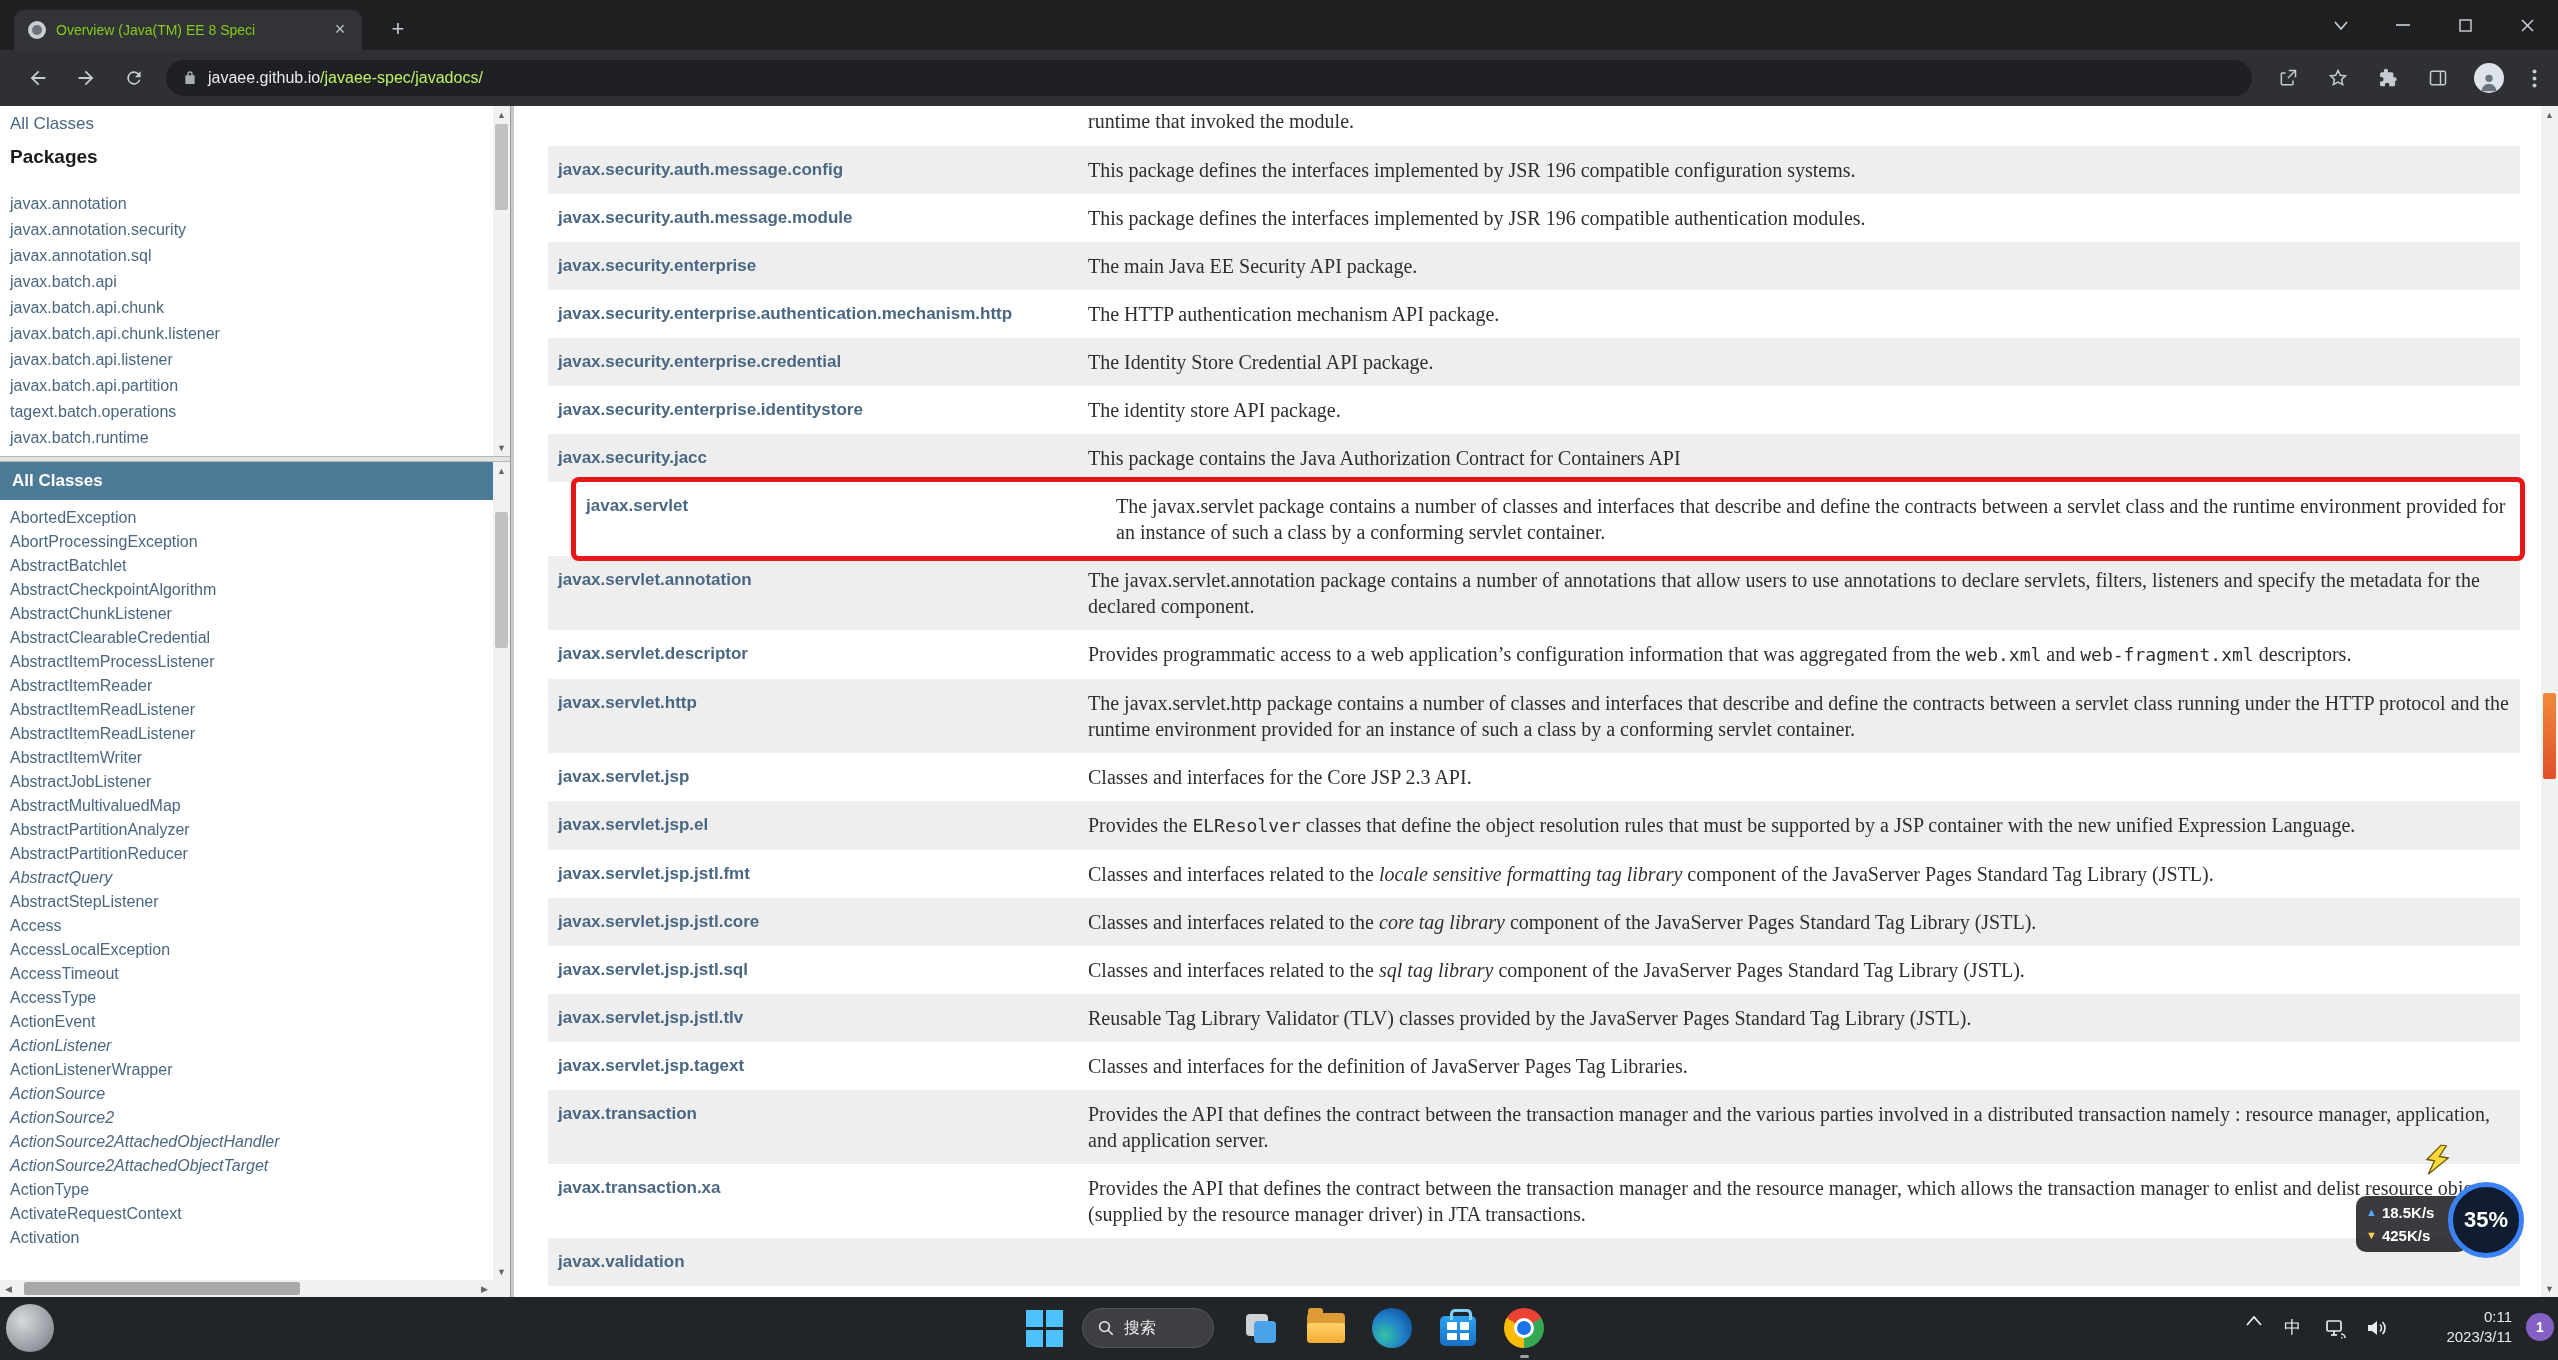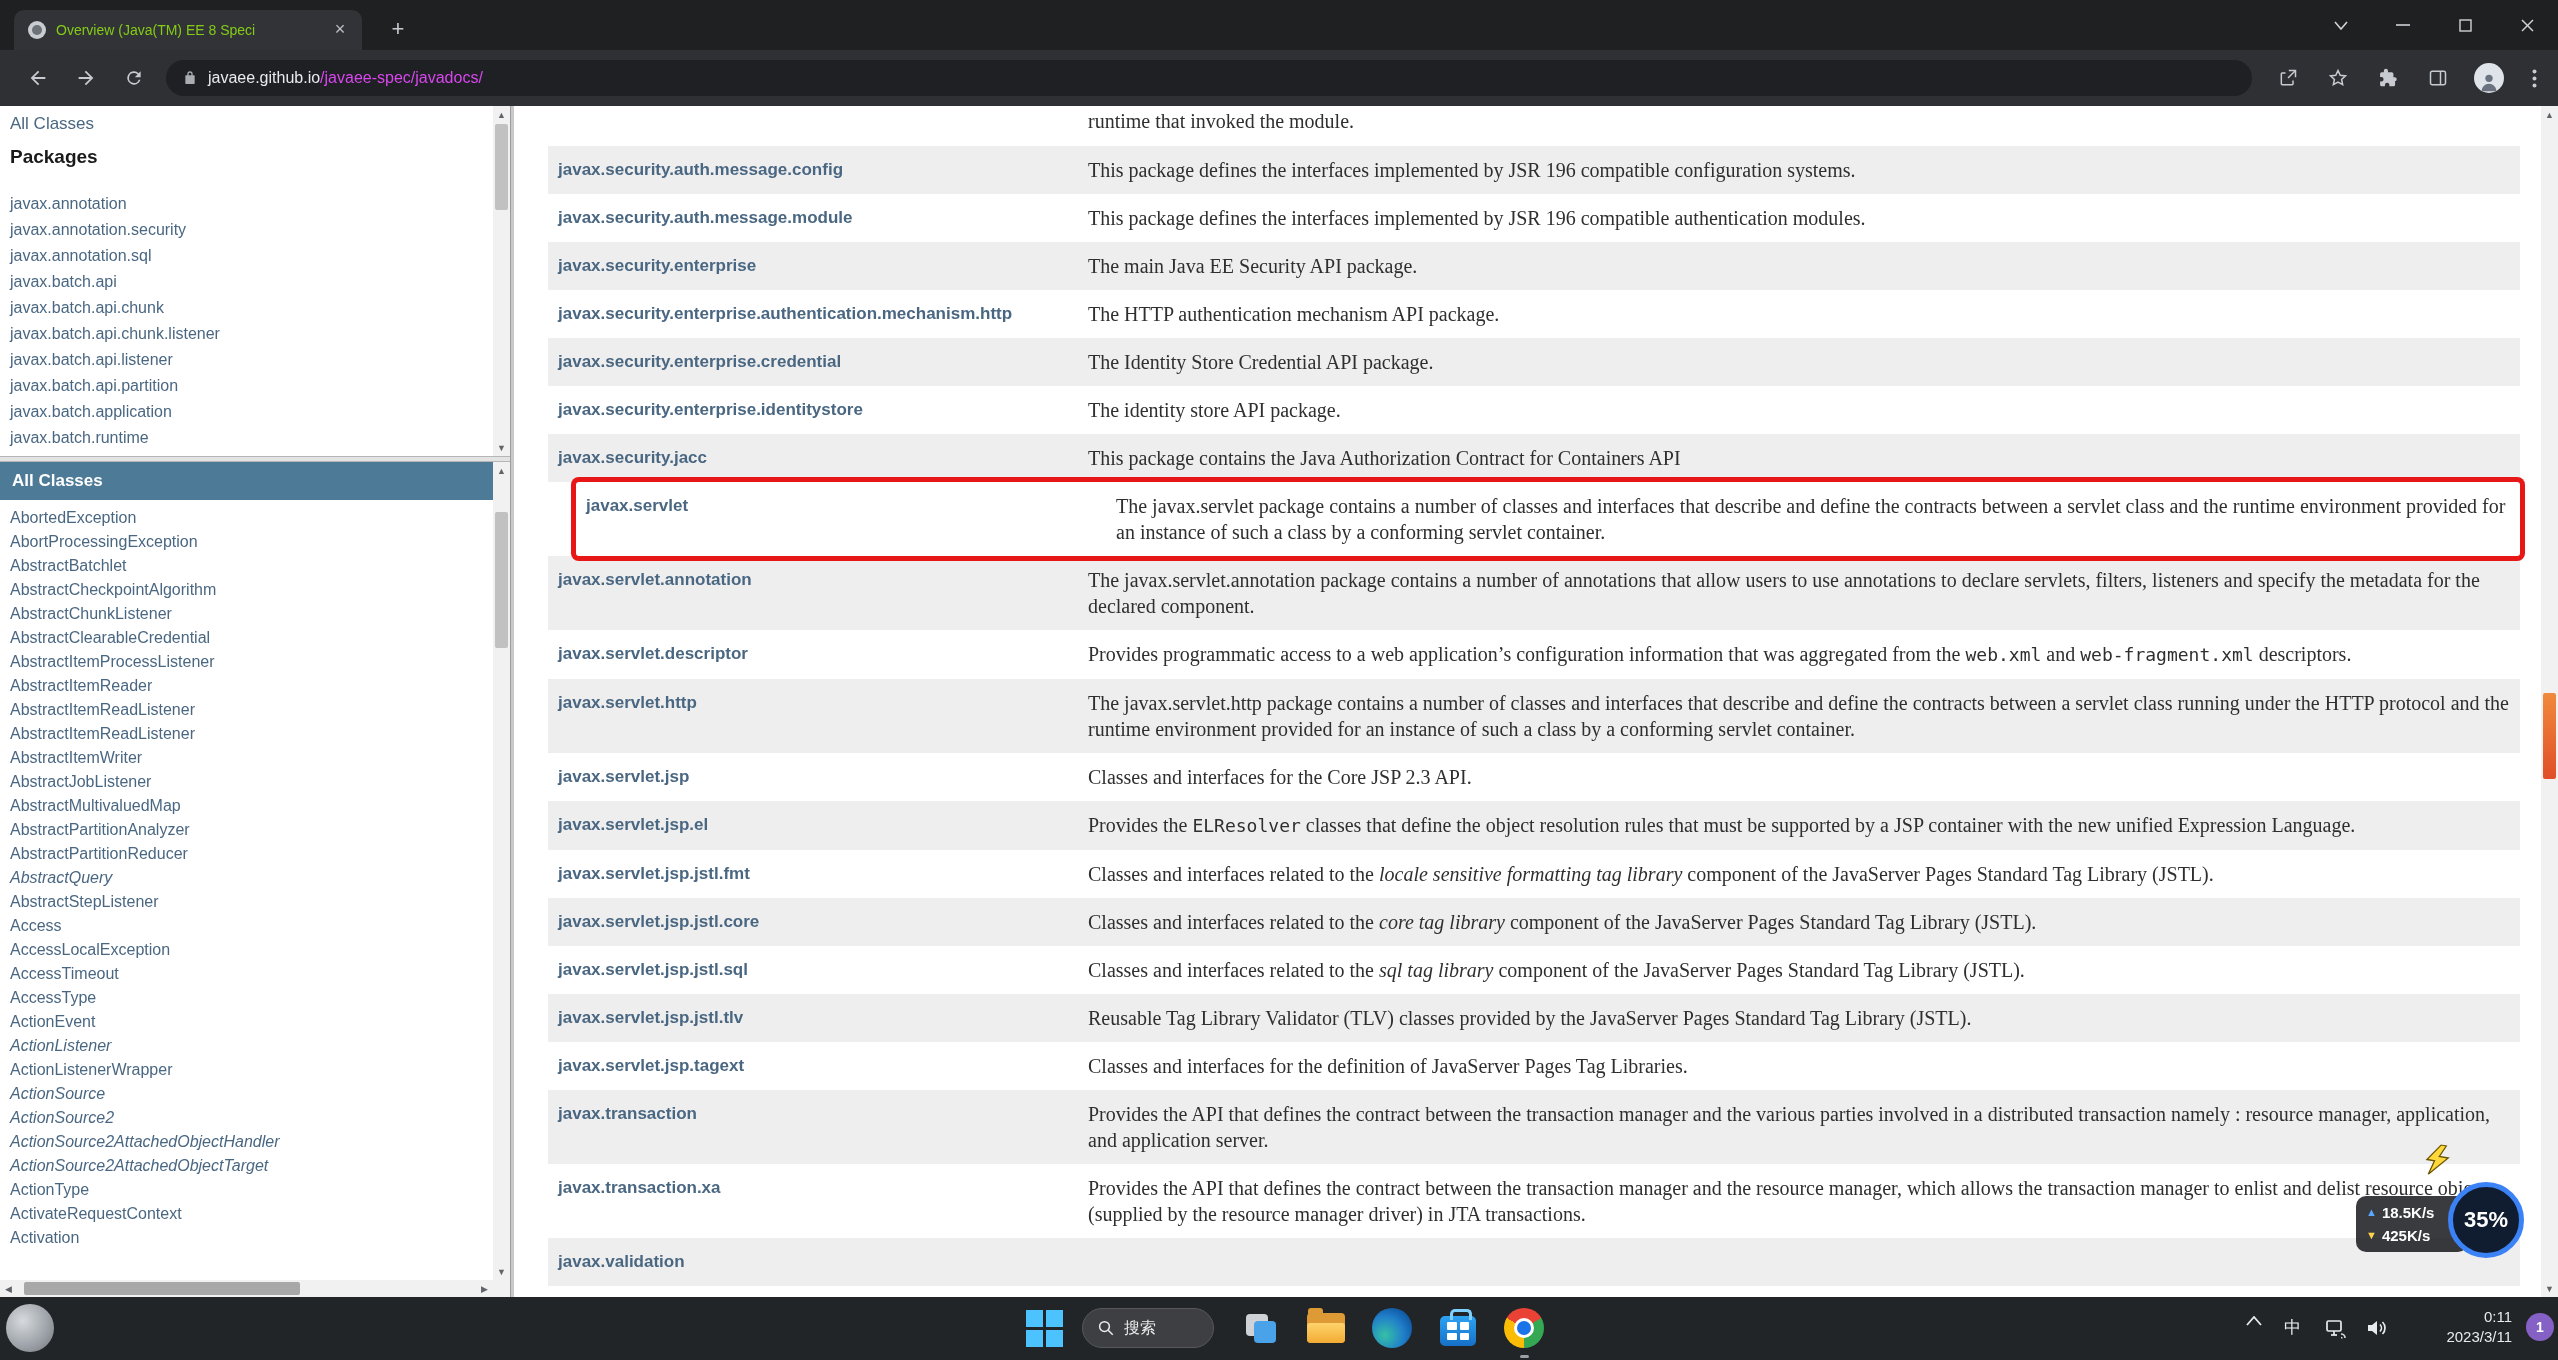--- a/index.html
+++ b/index.html
@@ -22,21 +22,21 @@
   .winctl .wbtn { width:62px; height:50px; display:flex; align-items:center; justify-content:center; }
   .wbtn svg { display:block; }
 
   .toolbar { position:absolute; left:0; top:50px; width:2558px; height:56px; background:#2e3033; }
   .navbtn { position:absolute; top:12px; width:32px; height:32px; border-radius:50%; display:flex;
             align-items:center; justify-content:center; }
   .omnibox { position:absolute; left:166px; top:10px; width:2086px; height:36px; background:#1e2023;
              border-radius:18px; display:flex; align-items:center; padding-left:16px; }
   .url { font-size:16px; margin-left:10px; white-space:nowrap; }
   .url .domain { color:#e8eaed; }
-  .url .path { color:#d946ef; }
+  .url .path { color:#bef264; }
   .tb-icons { position:absolute; top:14px; right:0; height:28px; display:flex; align-items:center; }
   .tb-ic { width:28px; height:28px; margin-right:22px; display:flex; align-items:center; justify-content:center; }
   .avatar { width:30px; height:30px; border-radius:50%; background:#dfe3ea; display:flex; align-items:flex-end;
             justify-content:center; overflow:hidden; margin-right:16px; }
 
   
   .frame-packages { position:absolute; left:0; top:106px; width:493px; height:350px; overflow:hidden;
                     background:#fff; padding:8px 0 0 10px; }
   .allclasses-link { display:inline-block; color:#4a6782; font-size:17px; text-decoration:none; cursor:pointer; }
   .packages-header { font-size:19px; font-weight:bold; color:#1a1a1a; margin-top:12px; }
@@ -241,21 +241,21 @@
         <li>javax.batch.api</li>
 
         <li>javax.batch.api.chunk</li>
 
         <li>javax.batch.api.chunk.listener</li>
 
         <li>javax.batch.api.listener</li>
 
         <li>javax.batch.api.partition</li>
 
-        <li>javax.batch.application</li>
+        <li>tagext.batch.operations</li>
 
         <li>javax.batch.runtime</li>
 
         <li>javax.batch.runtime.context</li>
 
     </ul>
   </div>
 
   <div class="splitter-h"></div>
 

